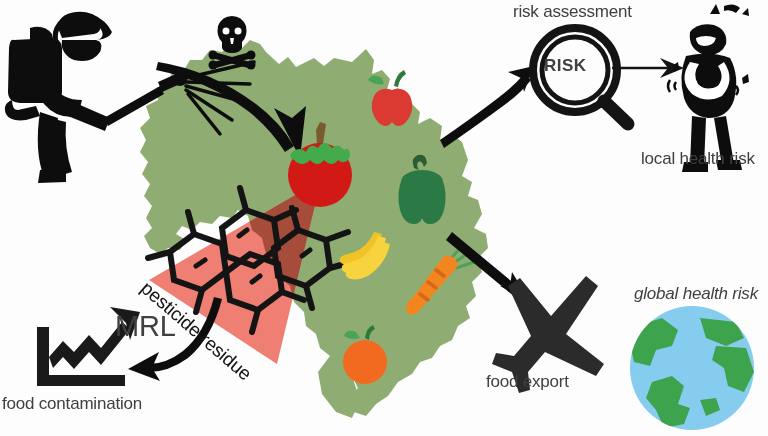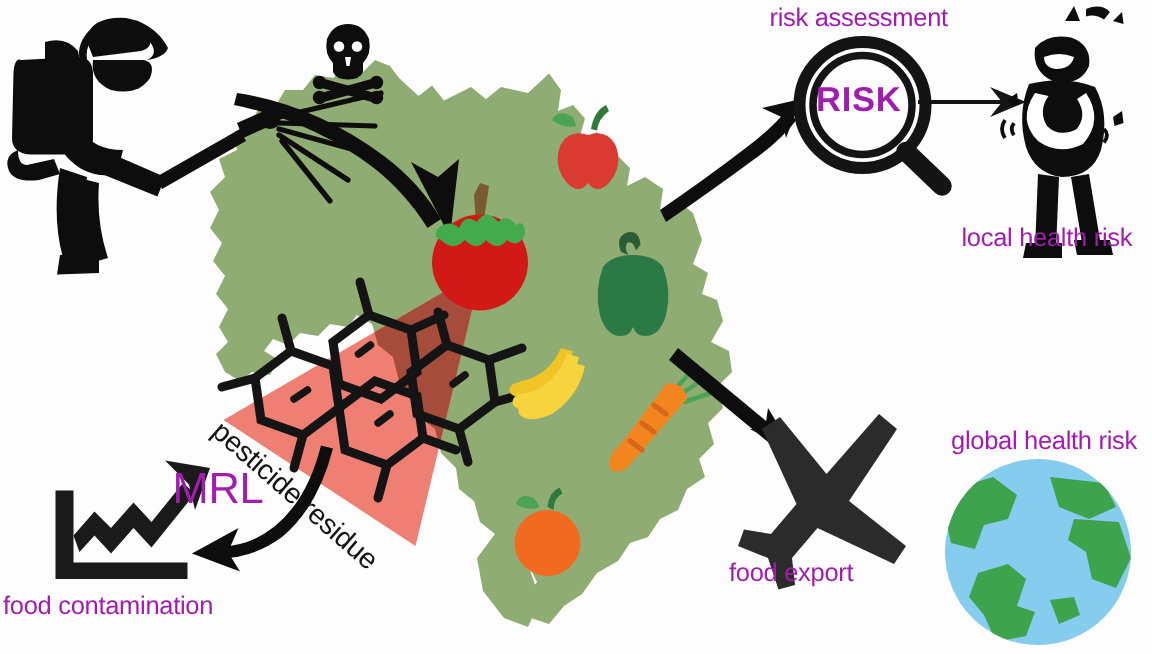--- a/index.html
+++ b/index.html
@@ -17,36 +17,36 @@
   }
   .layer {
     position: absolute;
     left: 0;
     top: 0;
     width: 768px;
     height: 436px;
   }
   .lbl {
     position: absolute;
-    color: #a21caf;
+    color: #404040;
     font-family: "Liberation Sans", sans-serif;
     font-size: 17px;
     line-height: 20px;
     white-space: nowrap;
     letter-spacing: -0.2px;
   }
   #lbl-pesticide-misuse {
     left: 84px; top: 127px;
     width: 120px;
     text-align: center;
     white-space: normal;
   }
   #lbl-risk-assessment { left: 513px; top: 2px; }
   #lbl-local-health-risk { left: 641px; top: 129px; margin-top: 20px; }
-  #lbl-global-health-risk { left: 634px; top: 284px; }
+  #lbl-global-health-risk { left: 634px; top: 284px; font-style: italic; }
   #lbl-food-export { left: 486px; top: 372px; }
   #lbl-food-contamination { left: 2px; top: 394px; }
   #lbl-mrl {
     left: 115px; top: 310px;
     font-size: 29px;
     line-height: 32px;
   }
   #lbl-pesticide-residue {
     left: 150px; top: 278px;
     font-size: 19px;
@@ -339,15 +339,15 @@
   <div class="lbl" id="lbl-global-health-risk">global health risk</div>
 
   <div class="lbl" id="lbl-food-export">food export</div>
 
   <div class="lbl" id="lbl-food-contamination">food contamination</div>
 
   <div class="lbl" id="lbl-mrl">MRL</div>
 
   <div class="lbl" id="lbl-pesticide-residue">pesticide residue</div>
 
-  <div class="lbl" style="left:544px; top:56px; font-size:23px; font-weight:bold; letter-spacing:0.5px;">RISK</div>
+  <div class="lbl" style="left:544px; top:56px; font-size:17px; font-weight:bold; letter-spacing:0.5px;">RISK</div>
 
 </div>
 
 </body></html>

